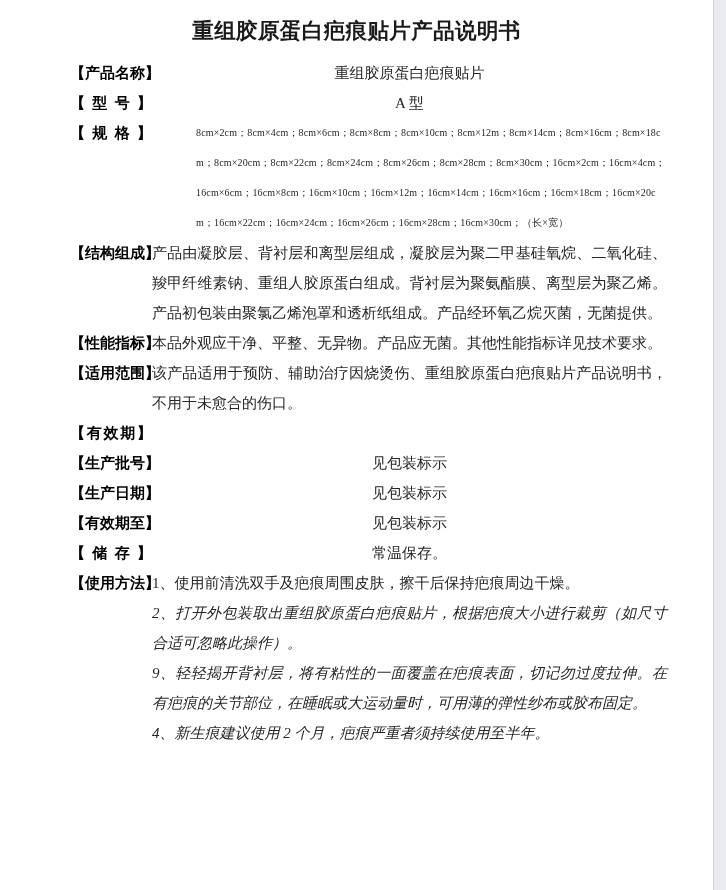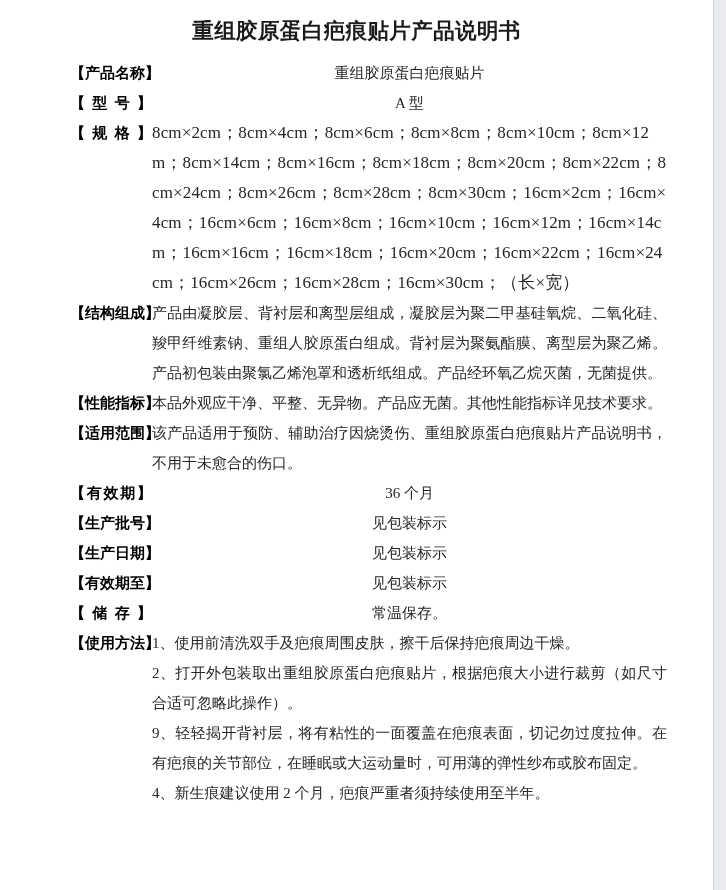--- a/index.html
+++ b/index.html
@@ -85,28 +85,30 @@
     flex: 1 1 auto;
     font-size: 15px;
     color: #262626;
     line-height: 30px;
     text-align: justify;
     text-justify: inter-ideograph;
     word-break: break-all;
     font-family: "Liberation Serif", "DejaVu Serif", serif;
   }
   .field-value.latin-spec {
-    font-size: 17px;
+    font-size: 10px;
     letter-spacing: 0.15px;
+    margin-left: 44px;
   }
   .field-value p {
     margin: 0;
   }
   .field-value p + p {
     margin-top: 0;
+    font-style: italic;
   }
   .field-row.compact .field-value {
     text-align: center;
   }
 </style>
 </head>
 <body>
 
 <div class="page-shell">
   <div class="page-sheet">
@@ -149,21 +151,20 @@
           <div class="field-value">该产品适用于预防、辅助治疗因烧烫伤、重组胶原蛋白疤痕贴片产品说明书，不用于未愈合的伤口。</div>
         </div>
         <div class="field-row compact">
           <div class="field-label"><span class="lbl-inner">
               <span>【</span>
               <span>有</span>
               <span>效</span>
               <span>期</span>
               <span>】</span>
             </span></div>
-          <div class="field-value">36 个月</div>
         </div>
         <div class="field-row compact">
           <div class="field-label">【生产批号】</div>
           <div class="field-value">见包装标示</div>
         </div>
         <div class="field-row compact">
           <div class="field-label">【生产日期】</div>
           <div class="field-value">见包装标示</div>
         </div>
         <div class="field-row compact">

